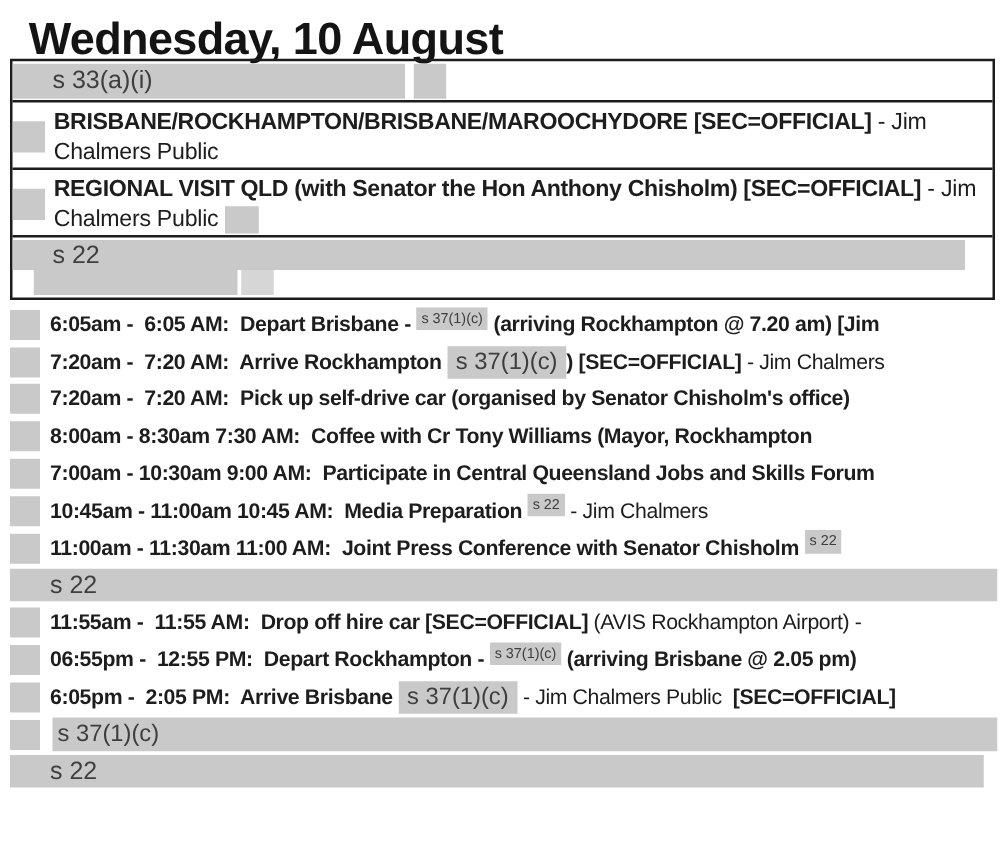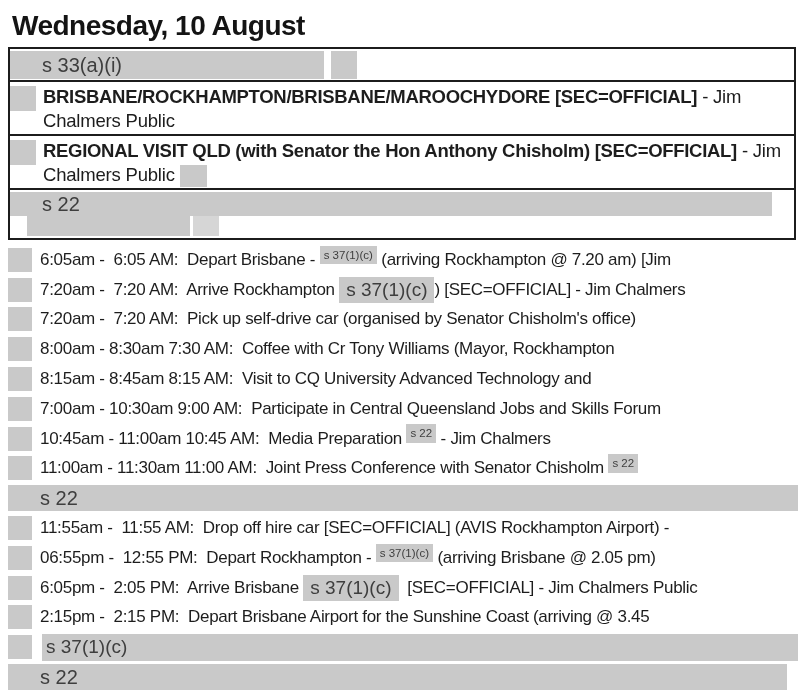--- a/index.html
+++ b/index.html
@@ -9,32 +9,32 @@
     --body:#1d1d1d;
     --border:#1c1c1c;
   }
   *{box-sizing:border-box;}
   html,body{margin:0;padding:0;}
   body{
     width:800px;height:693px;background:#ffffff;overflow:hidden;
     font-family:"Liberation Sans",sans-serif;color:var(--body);position:relative;
   }
   .page-title{
-    position:absolute;left:12px;top:10px;margin:0;
-    font-size:28px;font-weight:700;letter-spacing:-0.5px;color:#141414;
+    position:absolute;left:23px;top:10px;margin:0;
+    font-size:36px;font-weight:700;letter-spacing:-0.5px;color:#141414;
     white-space:nowrap;
   }
   
   .summary{
     position:absolute;left:8px;top:47px;width:788px;
     border:2px solid var(--border);
   }
-  .sbox{border-bottom:2px solid var(--border);overflow:hidden;}
+  .sbox{border-bottom:2px solid var(--border);overflow:hidden;align-items:center;}
   .sbox:last-child{border-bottom:none;}
-  .sbox-redtop{height:33px;display:flex;align-items:flex-start;padding:2px 0;}
+  .sbox-redtop{height:33px;display:flex;align-items:center;padding:2px 0;}
   .sq{background:var(--fill);flex:0 0 auto;}
   .sq-lead{width:26px;height:28px;}
   .red-bar-label{
     background:var(--fill);height:28px;width:288px;display:flex;align-items:center;
     padding-left:6px;font-size:20px;color:var(--rtext);font-weight:400;white-space:pre;
   }
   .sq-after{width:26px;height:28px;margin-left:7px;}
   .sbox-event{min-height:50px;display:flex;padding:3px 0 1px 0;}
   .sbox-event .sq-lead{width:26px;height:25px;margin-top:1px;}
   .event-text{margin-left:7px;flex:1;min-width:0;}
@@ -56,21 +56,21 @@
   .sq-light{width:26px;height:20px;background:var(--fill-light);margin-left:3px;}
   
   .schedule{position:absolute;left:8px;top:245px;width:790px;}
   .srow{
     height:29.8px;display:flex;align-items:center;
     white-space:pre;overflow:hidden;
   }
   .lead{width:24px;height:24px;background:var(--fill);flex:0 0 24px;margin-right:8px;}
   .srow.barrow .lead{height:26px;margin-right:0;}
   .seg{font-size:17px;letter-spacing:-0.3px;flex:0 0 auto;}
-  .seg.b{font-weight:400;}
+  .seg.b{font-weight:700;}
   .seg.r{font-weight:400;}
   .sup{
     position:relative;top:-5px;flex:0 0 auto;
     background:var(--fill);color:var(--rtext);
     font-size:11.5px;font-weight:400;line-height:1.25;padding:2px 4px;
     letter-spacing:0;
   }
   .redl{
     flex:0 0 auto;background:var(--fill);color:var(--rtext);
     font-size:19px;font-weight:400;padding:2px 7px;letter-spacing:0;
@@ -127,24 +127,22 @@
     </div>
   </div>
 
 </div>
 
 <div class="schedule">
     <div class="srow"><span class="lead"></span><span class="seg b">6:05am -  6:05 AM:  Depart Brisbane - </span><span class="sup">s 37(1)(c)</span><span class="seg b"> (arriving Rockhampton @ 7.20 am) [Jim</span></div>
     <div class="srow"><span class="lead"></span><span class="seg b">7:20am -  7:20 AM:  Arrive Rockhampton </span><span class="redl">s 37(1)(c)</span><span class="seg b">) [SEC=OFFICIAL]</span><span class="seg r"> - Jim Chalmers</span></div>
     <div class="srow"><span class="lead"></span><span class="seg b">7:20am -  7:20 AM:  Pick up self-drive car (organised by Senator Chisholm's office)</span></div>
     <div class="srow"><span class="lead"></span><span class="seg b">8:00am - 8:30am 7:30 AM:  Coffee with Cr Tony Williams (Mayor, Rockhampton</span></div>
-    <div class="srow"><span class="lead"></span><span class="seg b">8:15am - 8:45am 8:15 AM:  Visit to CQ University Advanced Technology and</span></div>
     <div class="srow"><span class="lead"></span><span class="seg b">7:00am - 10:30am 9:00 AM:  Participate in Central Queensland Jobs and Skills Forum</span></div>
     <div class="srow"><span class="lead"></span><span class="seg b">10:45am - 11:00am 10:45 AM:  Media Preparation </span><span class="sup">s 22</span><span class="seg r"> - Jim Chalmers</span></div>
     <div class="srow"><span class="lead"></span><span class="seg b">11:00am - 11:30am 11:00 AM:  Joint Press Conference with Senator Chisholm </span><span class="sup">s 22</span></div>
     <div class="srow barrow"><span class="lead"></span><span class="bar">s 22</span></div>
     <div class="srow"><span class="lead"></span><span class="seg b">11:55am -  11:55 AM:  Drop off hire car [SEC=OFFICIAL]</span><span class="seg r"> (AVIS Rockhampton Airport) -</span></div>
     <div class="srow"><span class="lead"></span><span class="seg b">06:55pm -  12:55 PM:  Depart Rockhampton - </span><span class="sup">s 37(1)(c)</span><span class="seg b"> (arriving Brisbane @ 2.05 pm)</span></div>
-    <div class="srow"><span class="lead"></span><span class="seg b">6:05pm -  2:05 PM:  Arrive Brisbane </span><span class="redl">s 37(1)(c)</span><span class="seg b">  [SEC=OFFICIAL]</span><span class="seg r"> - Jim Chalmers Public</span></div>
-    <div class="srow"><span class="lead"></span><span class="seg b">2:15pm -  2:15 PM:  Depart Brisbane Airport for the Sunshine Coast (arriving @ 3.45</span></div>
+    <div class="srow"><span class="lead"></span><span class="seg b">6:05pm -  2:05 PM:  Arrive Brisbane </span><span class="redl">s 37(1)(c)</span><span class="seg r"> - Jim Chalmers Public</span><span class="seg b">  [SEC=OFFICIAL]</span></div>
     <div class="srow"><span class="lead"></span><span class="redfill">s 37(1)(c)</span></div>
     <div class="srow barrow"><span class="lead"></span><span class="bar short">s 22</span></div>
   </div>
 
 </body></html>

